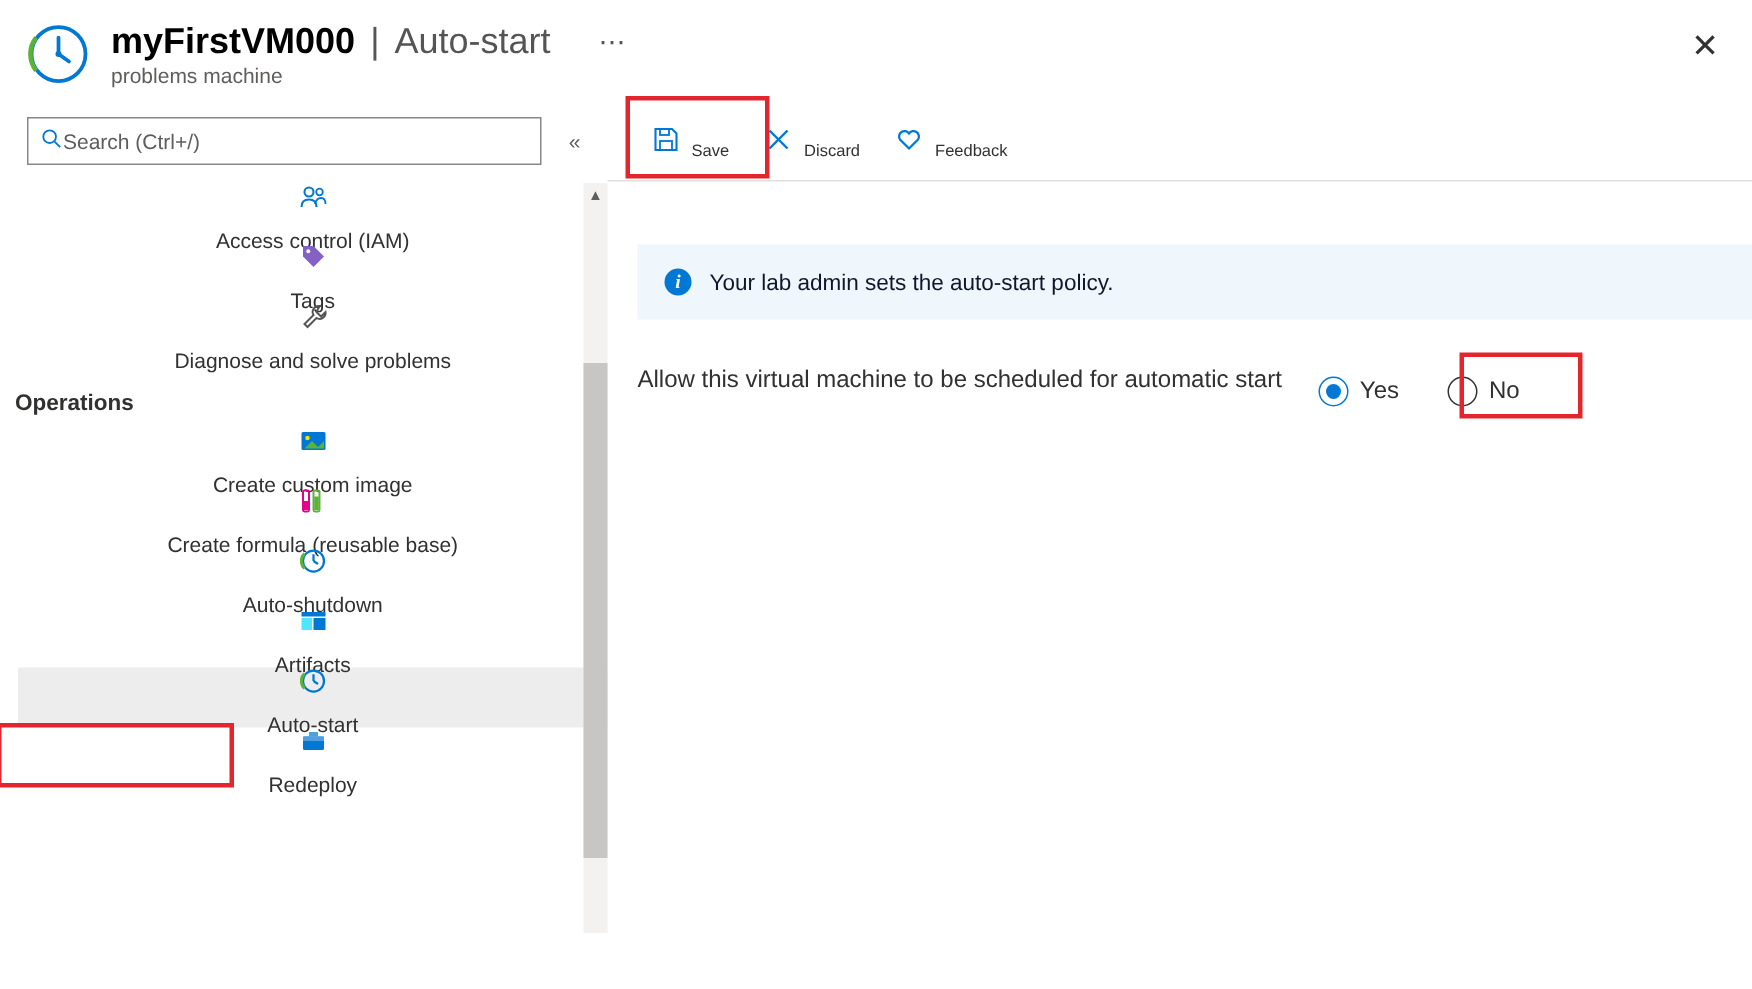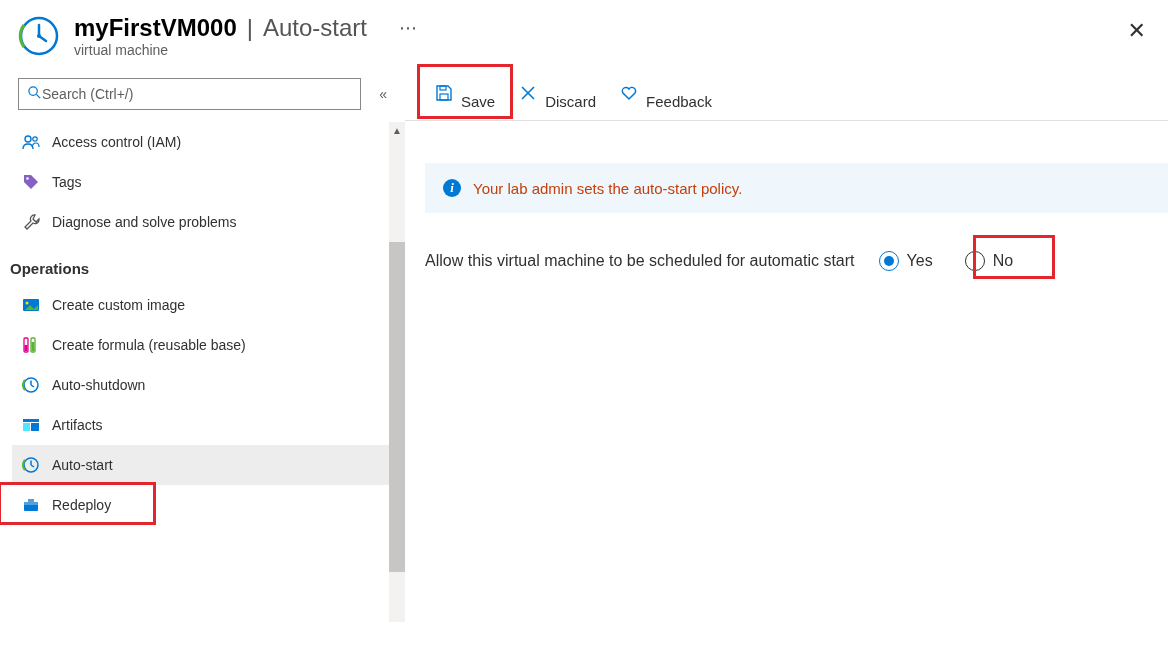--- a/index.html
+++ b/index.html
@@ -111,20 +111,21 @@
       list-style: none;
       padding-left: 12px;
     }
     .nav-item {
       display: flex;
       align-items: center;
       height: 40px;
       padding: 0 10px;
       cursor: pointer;
       gap: 12px;
+      flex-direction: column;
     }
     .nav-item.selected {
       background: #ededed;
     }
     .nav-item .icon {
       width: 18px;
       height: 18px;
       flex-shrink: 0;
       display: inline-flex;
       align-items: center;
@@ -186,21 +187,21 @@
     .toolbar-btn {
       display: flex;
       align-items: center;
       height: 36px;
       padding: 0 10px;
       cursor: pointer;
       gap: 8px;
       border-radius: 2px;
     }
     .toolbar-btn .icon { width: 18px; height: 18px; display: inline-flex; align-items:center; justify-content:center; }
-    .toolbar-btn .label { font-size: 15px; color: #323130; margin-top: 16px; }
+    .toolbar-btn .label { font-size: 11px; color: #323130; margin-top: 16px; }
     .info-banner {
       margin: 42px 0 0 20px;
       background: #eff6fc;
       padding: 16px 18px;
       display: flex;
       align-items: center;
       gap: 12px;
     }
     .info-icon {
       width: 18px;
@@ -209,24 +210,23 @@
       background: #0078d4;
       color: #fff;
       font-weight: 700;
       font-size: 13px;
       font-family: Georgia, serif;
       display: inline-flex;
       align-items: center;
       justify-content: center;
       font-style: italic;
     }
-    .info-text { font-size: 15px; color: #c2410c; }
+    .info-text { font-size: 15px; color: #0f172a; }
     .setting-row {
       display: flex;
-      align-items: center;
       margin: 32px 0 0 20px;
       gap: 18px;
       position: relative;
     }
     .setting-label { font-size: 16px; color: #323130; }
     .radio-group { display: flex; align-items: center; gap: 20px; }
     .radio-option { display: flex; align-items: center; gap: 8px; cursor: pointer; padding: 6px; }
     .radio-circle {
       width: 20px;
       height: 20px;
@@ -258,21 +258,21 @@
       <circle cx="21" cy="21" r="2" fill="#0078d4"></circle>
     </svg>
   </span>
   <div class="header-titles">
     <div class="header-title-row">
       <span class="header-title">myFirstVM000</span>
       <span class="header-divider">|</span>
       <span class="header-section">Auto-start</span>
       <span class="header-more">⋯</span>
     </div>
-    <span class="header-subtitle">virtual machine</span>
+    <span class="header-subtitle">problems machine</span>
   </div>
   <span class="close-button">✕</span>
 </div>
 
 <div class="body-flex">
 
   <div class="sidebar">
     <div class="search-row">
       <div class="search-box">
         <span class="icon">

